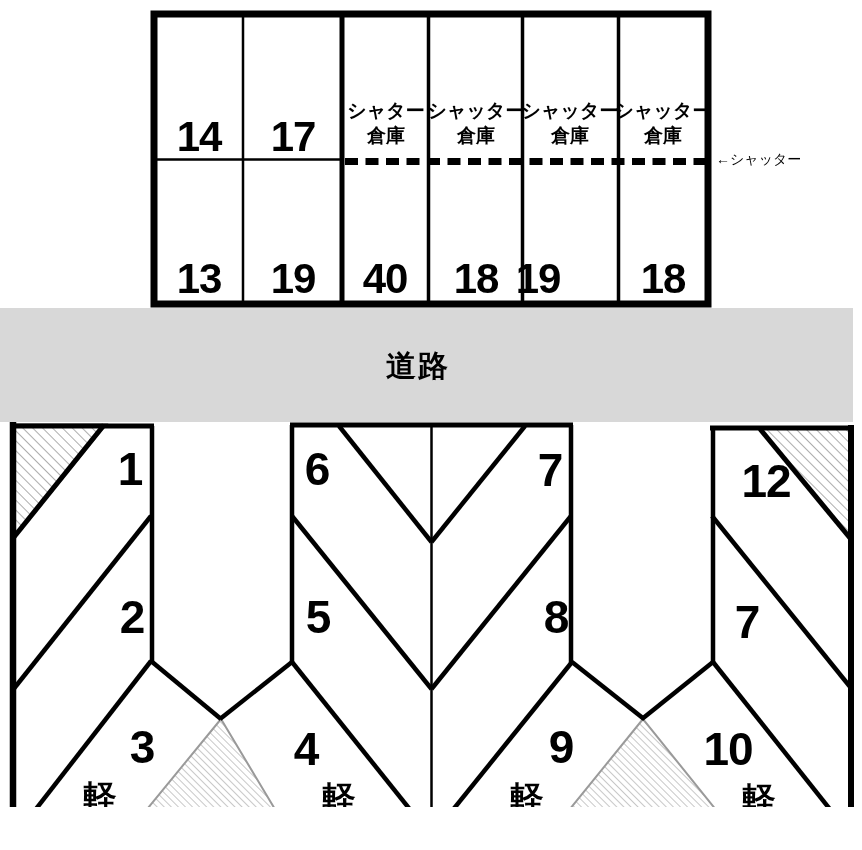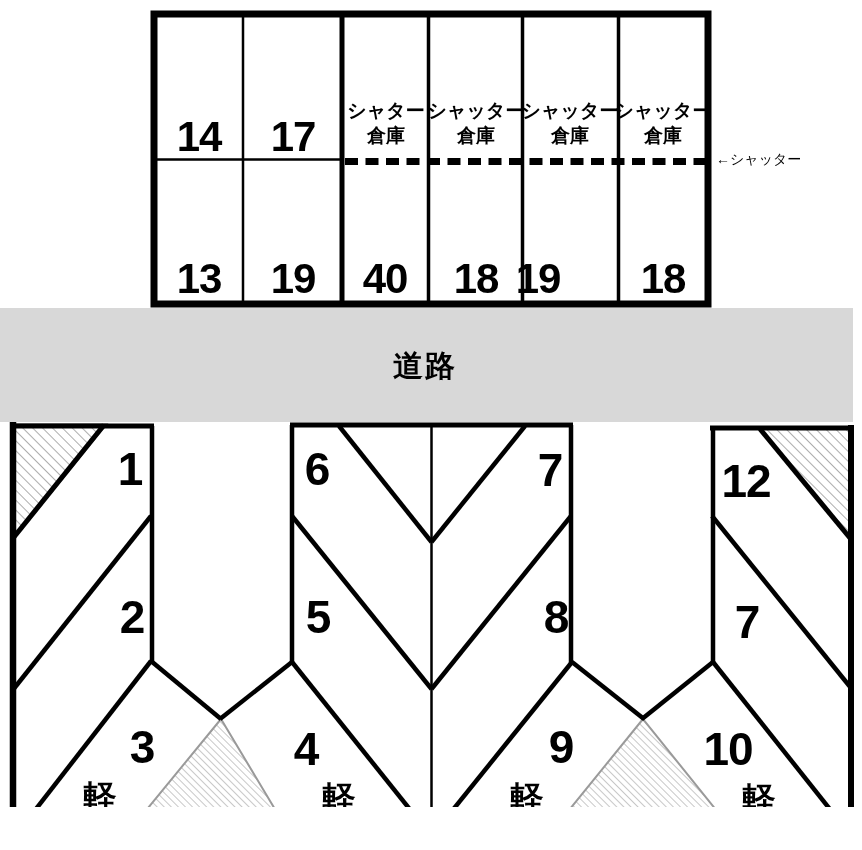--- a/index.html
+++ b/index.html
@@ -7,21 +7,21 @@
     position:relative;width:862px;height:807px;background:#fff;overflow:hidden;
     font-family:"Liberation Sans","DejaVu Sans",sans-serif;color:#000;
   }
   #plan-svg{position:absolute;left:0;top:0;}
   .lbl{position:absolute;transform:translate(-50%,-50%);white-space:pre;line-height:1.1;
        color:#000;user-select:none;}
   .num-top{font-size:42px;font-weight:bold;letter-spacing:-1px;}
   .num-low{font-size:46px;font-weight:bold;letter-spacing:-1px;}
   .kei{font-size:33px;font-weight:bold;}
   .shutter-unit{font-size:19px;font-weight:bold;text-align:center;line-height:1.3;}
-  .road-label{font-size:30px;font-weight:bold;letter-spacing:2px;margin-left:7px;}
+  .road-label{font-size:30px;font-weight:bold;letter-spacing:2px;}
   .arrow-label{font-size:14px;font-weight:normal;transform:translate(0,-50%);}
 </style>
 </head>
 <body>
 
 <div id="stage">
 
   <svg id="plan-svg" width="862" height="850" viewBox="0 0 862 850">
     <defs>
       <pattern id="hatchA" width="7" height="7" patternUnits="userSpaceOnUse" patternTransform="rotate(-45)">
@@ -112,20 +112,20 @@
   <div class="lbl num-low" style="left:132px;top:617px">2</div>
   <div class="lbl num-low" style="left:142px;top:747px">3</div>
   <div class="lbl num-low" style="left:306px;top:749px">4</div>
   <div class="lbl num-low" style="left:318px;top:617px">5</div>
   <div class="lbl num-low" style="left:317px;top:469px">6</div>
   <div class="lbl num-low" style="left:550px;top:470px">7</div>
   <div class="lbl num-low" style="left:556px;top:617px">8</div>
   <div class="lbl num-low" style="left:561px;top:747px">9</div>
   <div class="lbl num-low" style="left:728px;top:749px">10</div>
   <div class="lbl num-low" style="left:747px;top:622px">7</div>
-  <div class="lbl num-low" style="left:746px;top:481px">12</div>
+  <div class="lbl num-low" style="left:766px;top:481px">12</div>
 
   <div class="lbl kei" style="left:100px;top:797px">軽</div>
   <div class="lbl kei" style="left:339px;top:798px">軽</div>
   <div class="lbl kei" style="left:527px;top:798px">軽</div>
   <div class="lbl kei" style="left:759px;top:799px">軽</div>
 
 </div>
 
 </body></html>

